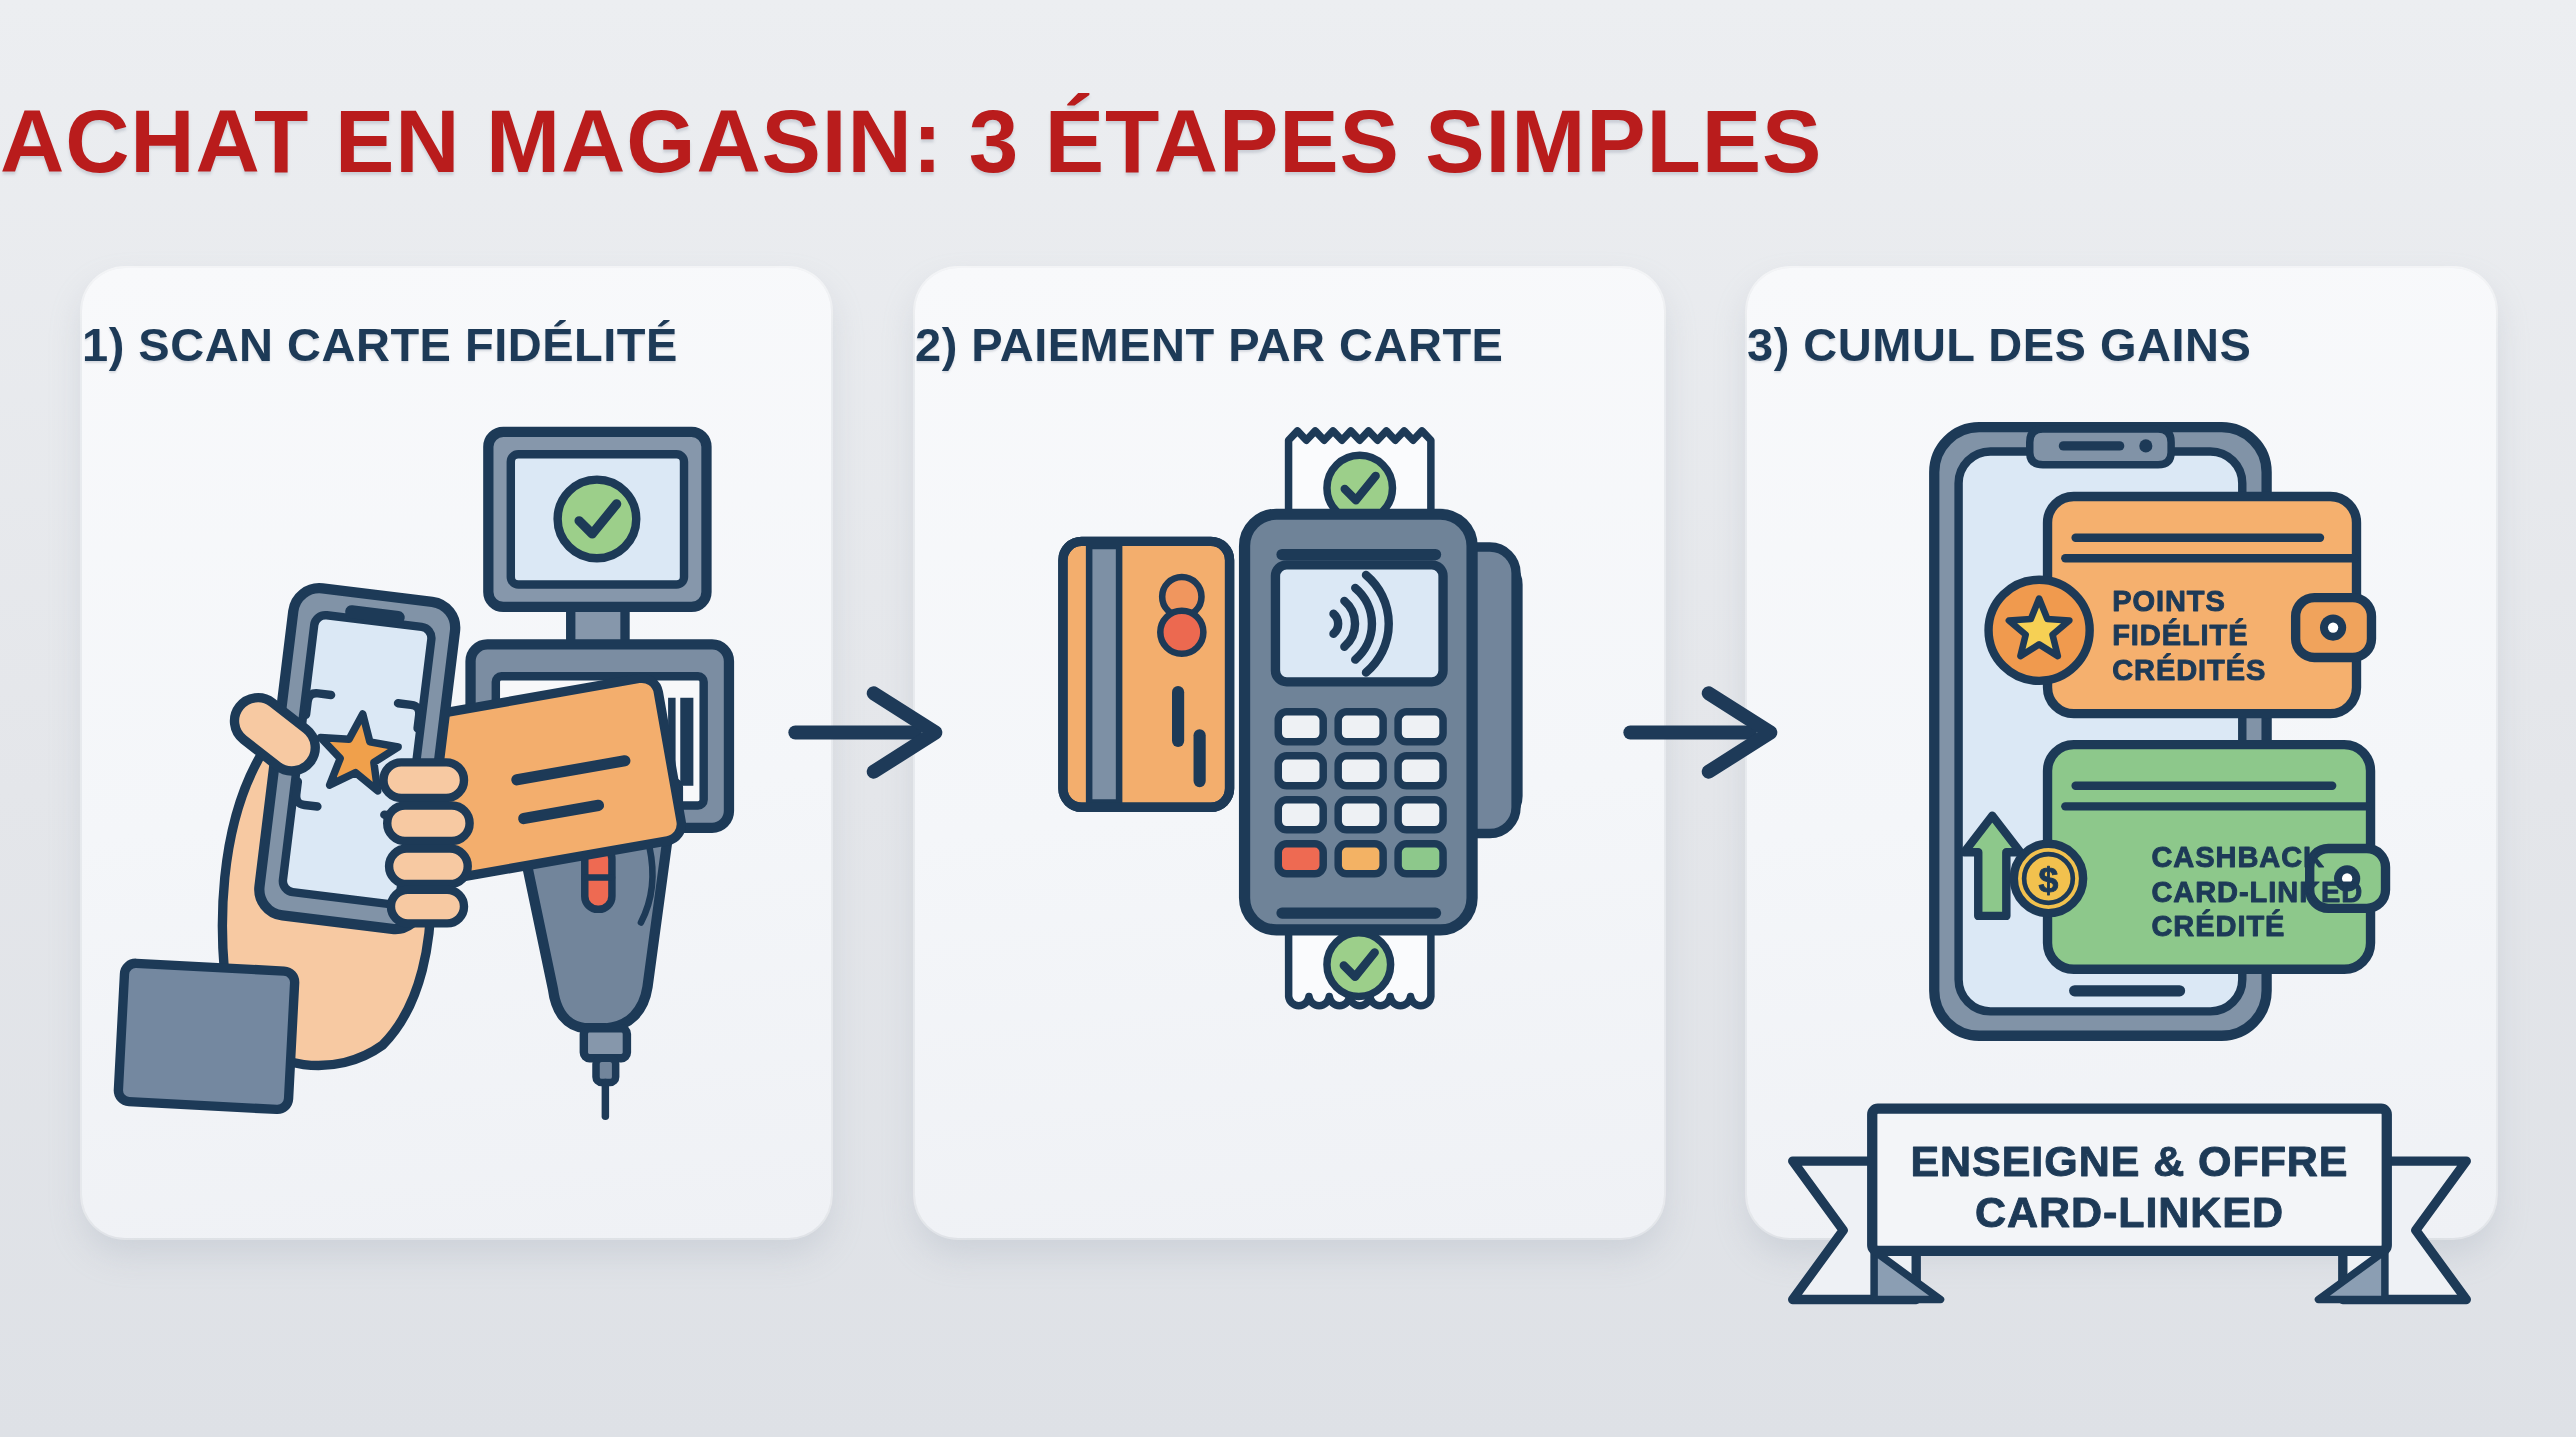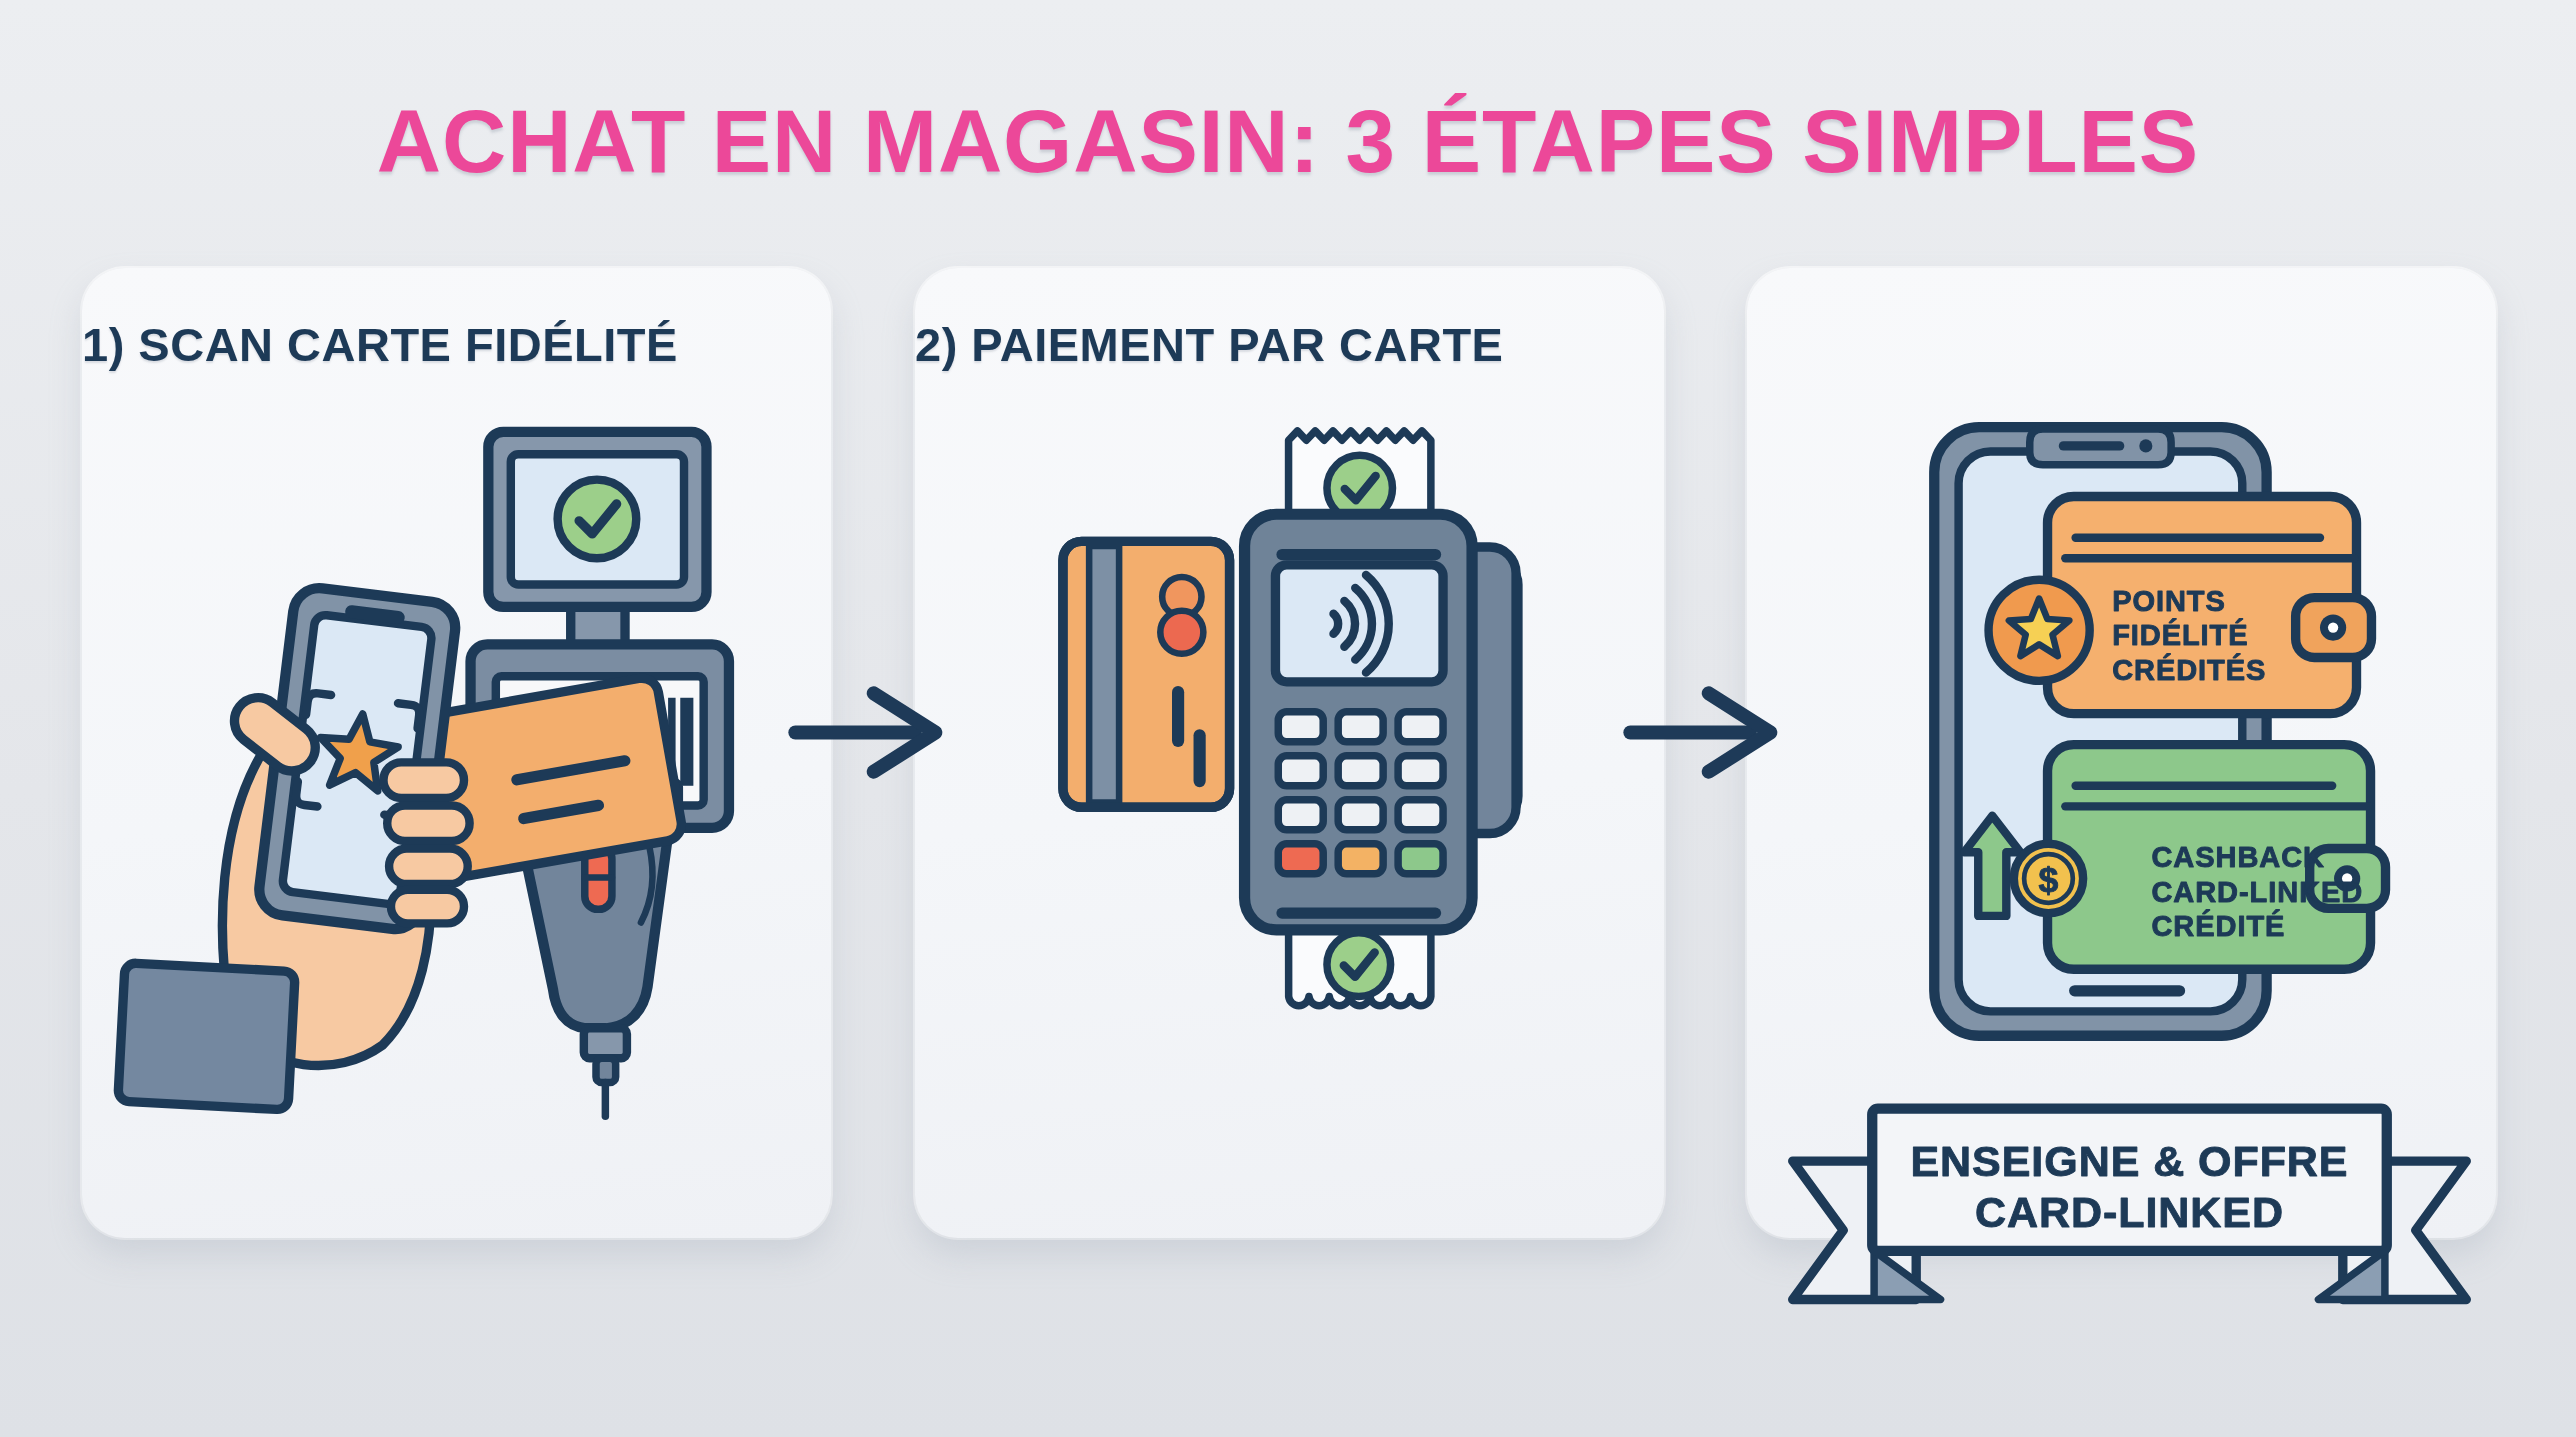--- a/index.html
+++ b/index.html
@@ -2,22 +2,22 @@
 <html style="font-size:15px"><head>
 <meta charset="utf-8">
 <style>
   html,body{margin:0;padding:0;}
   body{
     width:2576px;height:1438px;overflow:hidden;position:relative;
     background:linear-gradient(180deg,#eceef1 0%,#e4e6ea 55%,#dee1e6 100%);
     font-family:"Liberation Sans",sans-serif;
   }
   .title{
-    position:absolute;top:90px;left:0;width:100%;margin:0;text-align:center;
-    font-size:89px;font-weight:bold;color:#ec4899;letter-spacing:0.9px;
+    position:absolute;top:90px;left:0;width:100%;margin:0;text-align:left;
+    font-size:89px;font-weight:bold;color:#b91c1c;letter-spacing:0.9px;
     text-shadow:0 2.8px 2.8px rgba(130,140,155,0.30);
   }
   .panel{
     position:absolute;top:268px;width:749px;height:970px;border-radius:43px;
     background:linear-gradient(175deg,#f8f9fb 0%,#f4f6f9 55%,#eff1f5 100%);
     box-shadow:0 17px 32px rgba(163,172,187,0.30), 0 0 0 1.9px rgba(255,255,255,0.60);
   }
   .p1{left:82px}.p2{left:915px}.p3{left:1747px}
   .step-heading{
     position:absolute;top:49px;left:0;width:100%;margin:0;text-align:left;
@@ -174,20 +174,21 @@
         <circle cx="285" cy="351" r="21" fill="#f0965e" stroke-width="7"></circle>
         <circle cx="285" cy="389" r="23" fill="#ec6950" stroke-width="7"></circle>
         <path d="M 281 453 L 281 505" stroke-width="13"></path>
         <path d="M 304 499 L 304 548" stroke-width="13"></path>
       </g>
     </g>
   </svg>
 </section>
 
 <section class="panel p3">
+  <h2 class="step-heading">3) CUMUL DES GAINS</h2>
   <svg class="illus" viewBox="0 0 800 1036">
     <g stroke="#1d3a57" stroke-linejoin="round" stroke-linecap="round">
 
       <g>
         <rect x="200" y="170" width="355" height="650" rx="48" fill="#8193a7" stroke-width="11"></rect>
         <rect x="226" y="196" width="303" height="598" rx="34" fill="#dbe8f5" stroke-width="9"></rect>
         <path d="M 302 197 L 302 186 Q 302 172 316 172 L 439 172 Q 453 172 453 186 L 453 197 Q 453 210 439 210 L 316 210 Q 302 210 302 197 Z" fill="#8193a7" stroke-width="8"></path>
         <path d="M 338 190 L 398 190" stroke-width="10"></path>
         <circle cx="426" cy="190" r="7" fill="#1d3a57" stroke="none"></circle>
         <path d="M 350 772 L 462 772" stroke-width="12"></path>

